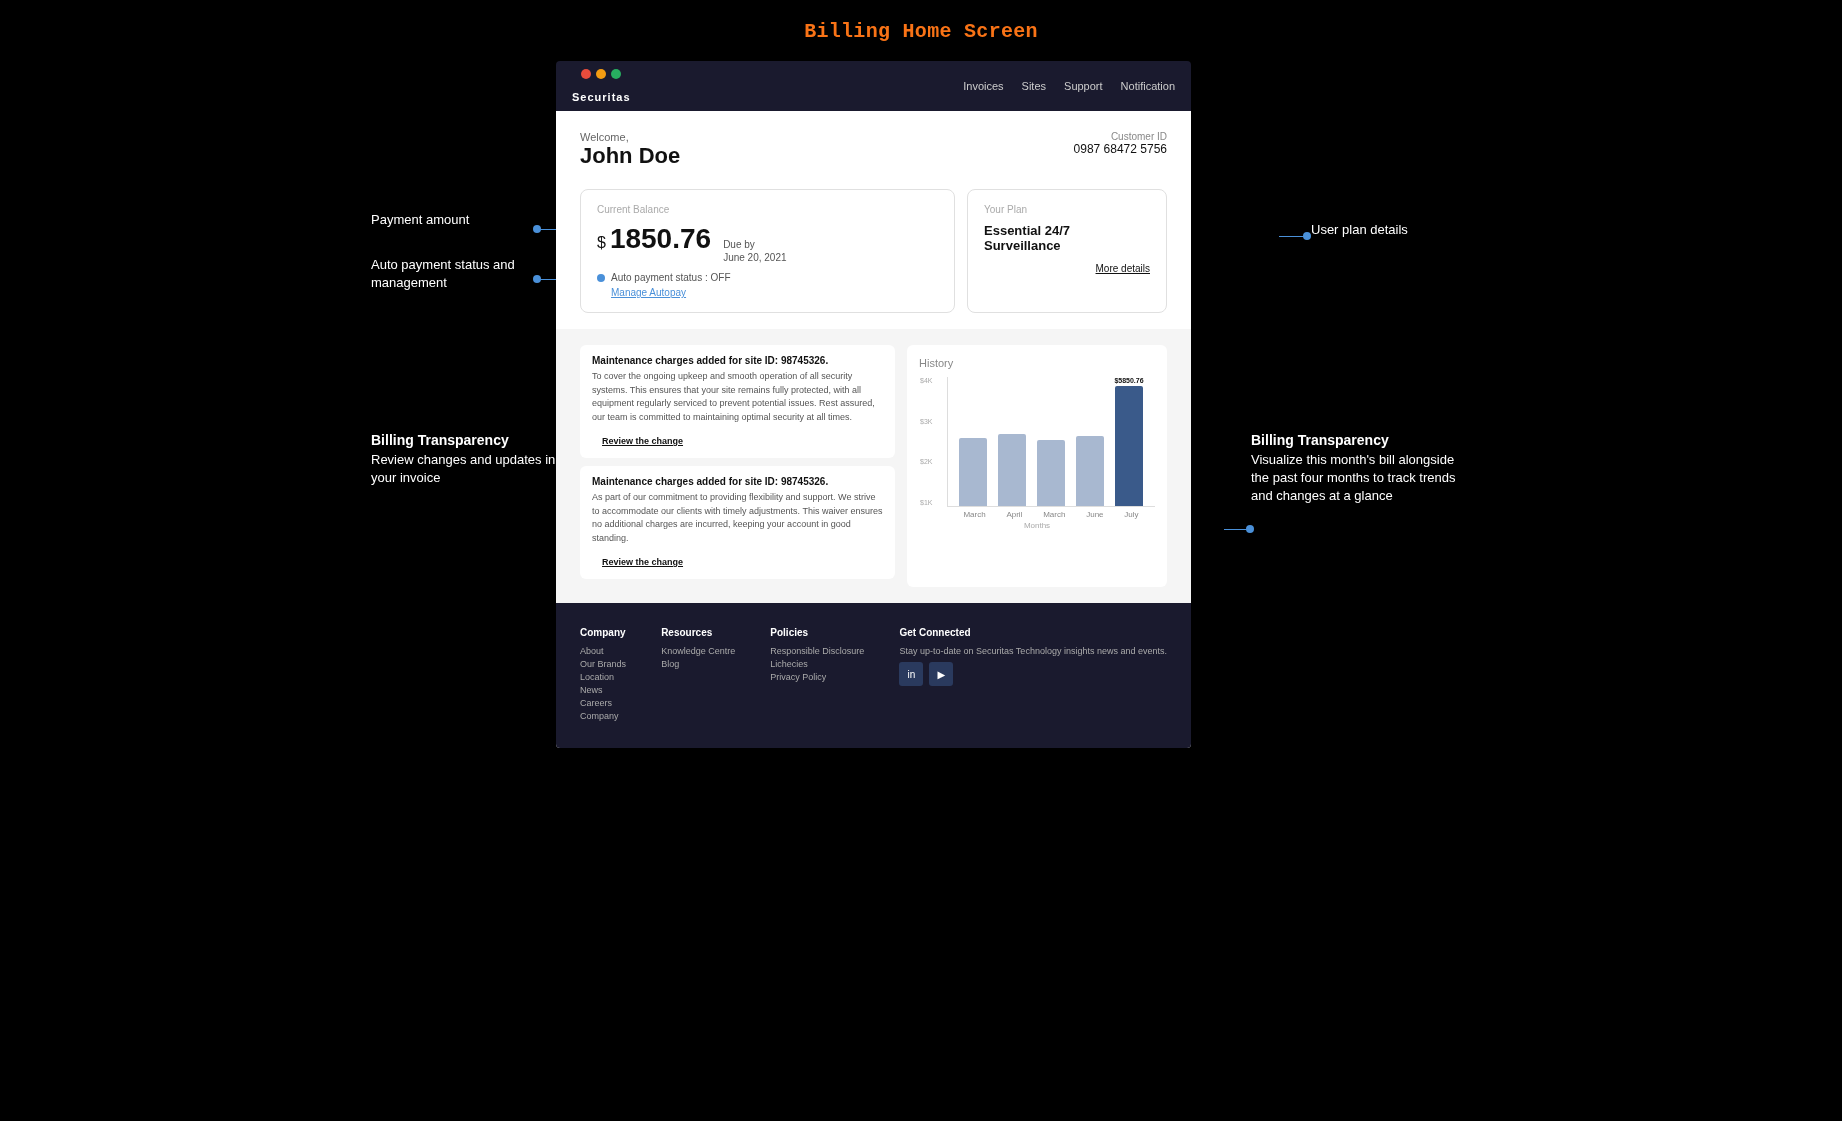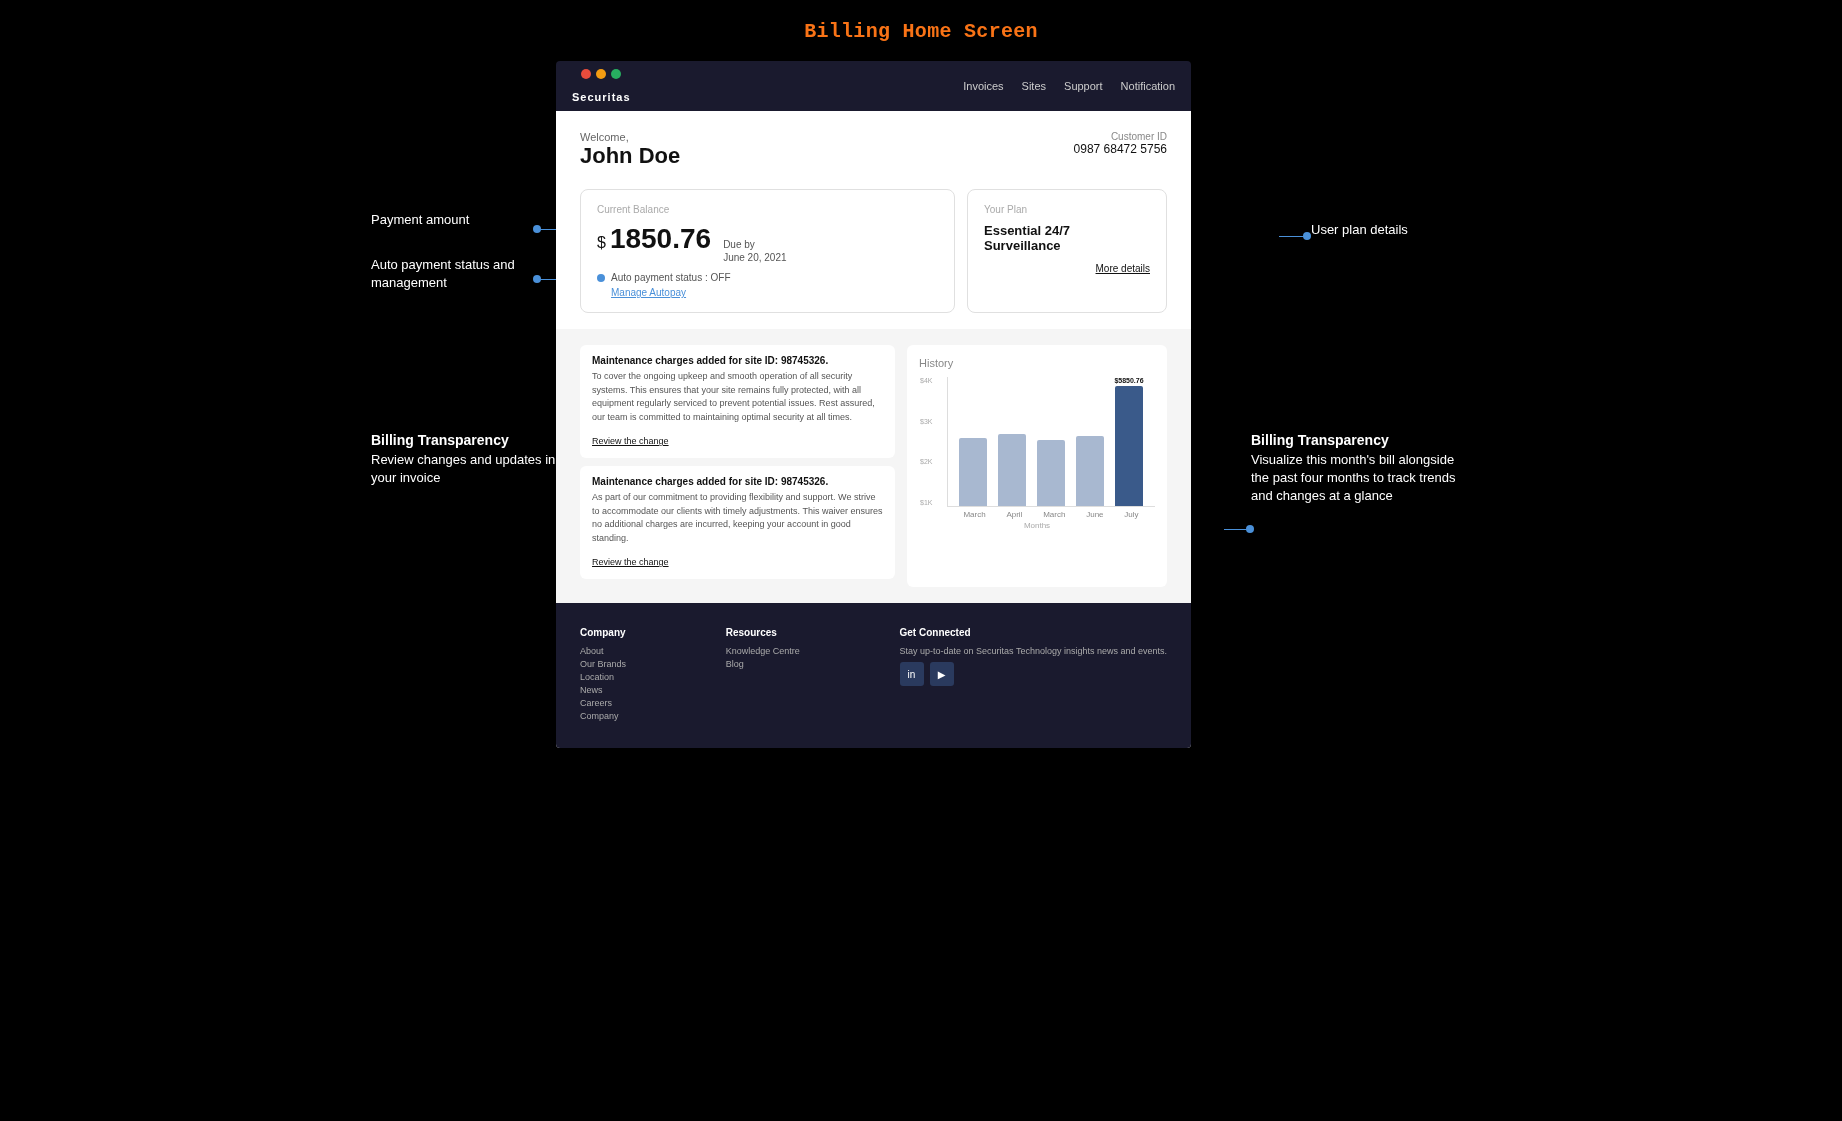--- a/index.html
+++ b/index.html
@@ -230,21 +230,21 @@
 
     .change-item {
       background: #fff;
       border-radius: 6px;
       padding: 10px 12px;
       margin-bottom: 8px;
     }
 
     .change-item-title { font-size: 10px; font-weight: 700; color: #111; margin-bottom: 4px; }
     .change-item-desc { font-size: 9px; color: #555; line-height: 1.5; margin-bottom: 6px; }
-    .review-link { font-size: 9px; color: #111; font-weight: 400; text-decoration: underline; cursor: pointer; }
+    .review-link { font-size: 9px; color: #111; font-weight: 700; text-decoration: underline; cursor: pointer; margin-left: 10px; }
 
     
     .history-card {
       flex: 0 0 260px;
       background: #fff;
       border-radius: 6px;
       padding: 12px;
     }
 
     .history-title { font-size: 11px; color: #888; margin-bottom: 8px; }
@@ -468,20 +468,26 @@
             <a class="footer-link">Careers</a>
             <a class="footer-link">Company</a>
           </div>
 
           <div>
             <div class="footer-col-title">Resources</div>
             <a class="footer-link">Knowledge Centre</a>
             <a class="footer-link">Blog</a>
           </div>
 
+          <div>
+            <div class="footer-col-title">Policies</div>
+            <a class="footer-link">Responsible Disclosure</a>
+            <a class="footer-link">Lichecies</a>
+            <a class="footer-link">Privacy Policy</a>
+          </div>
 
           <div>
             <div class="footer-col-title">Get Connected</div>
             <p class="footer-desc">Stay up-to-date on Securitas Technology insights news and events.</p>
             <div class="social-icons">
               <div class="social-icon">in</div>
               <div class="social-icon">▶</div>
             </div>
           </div>
 

